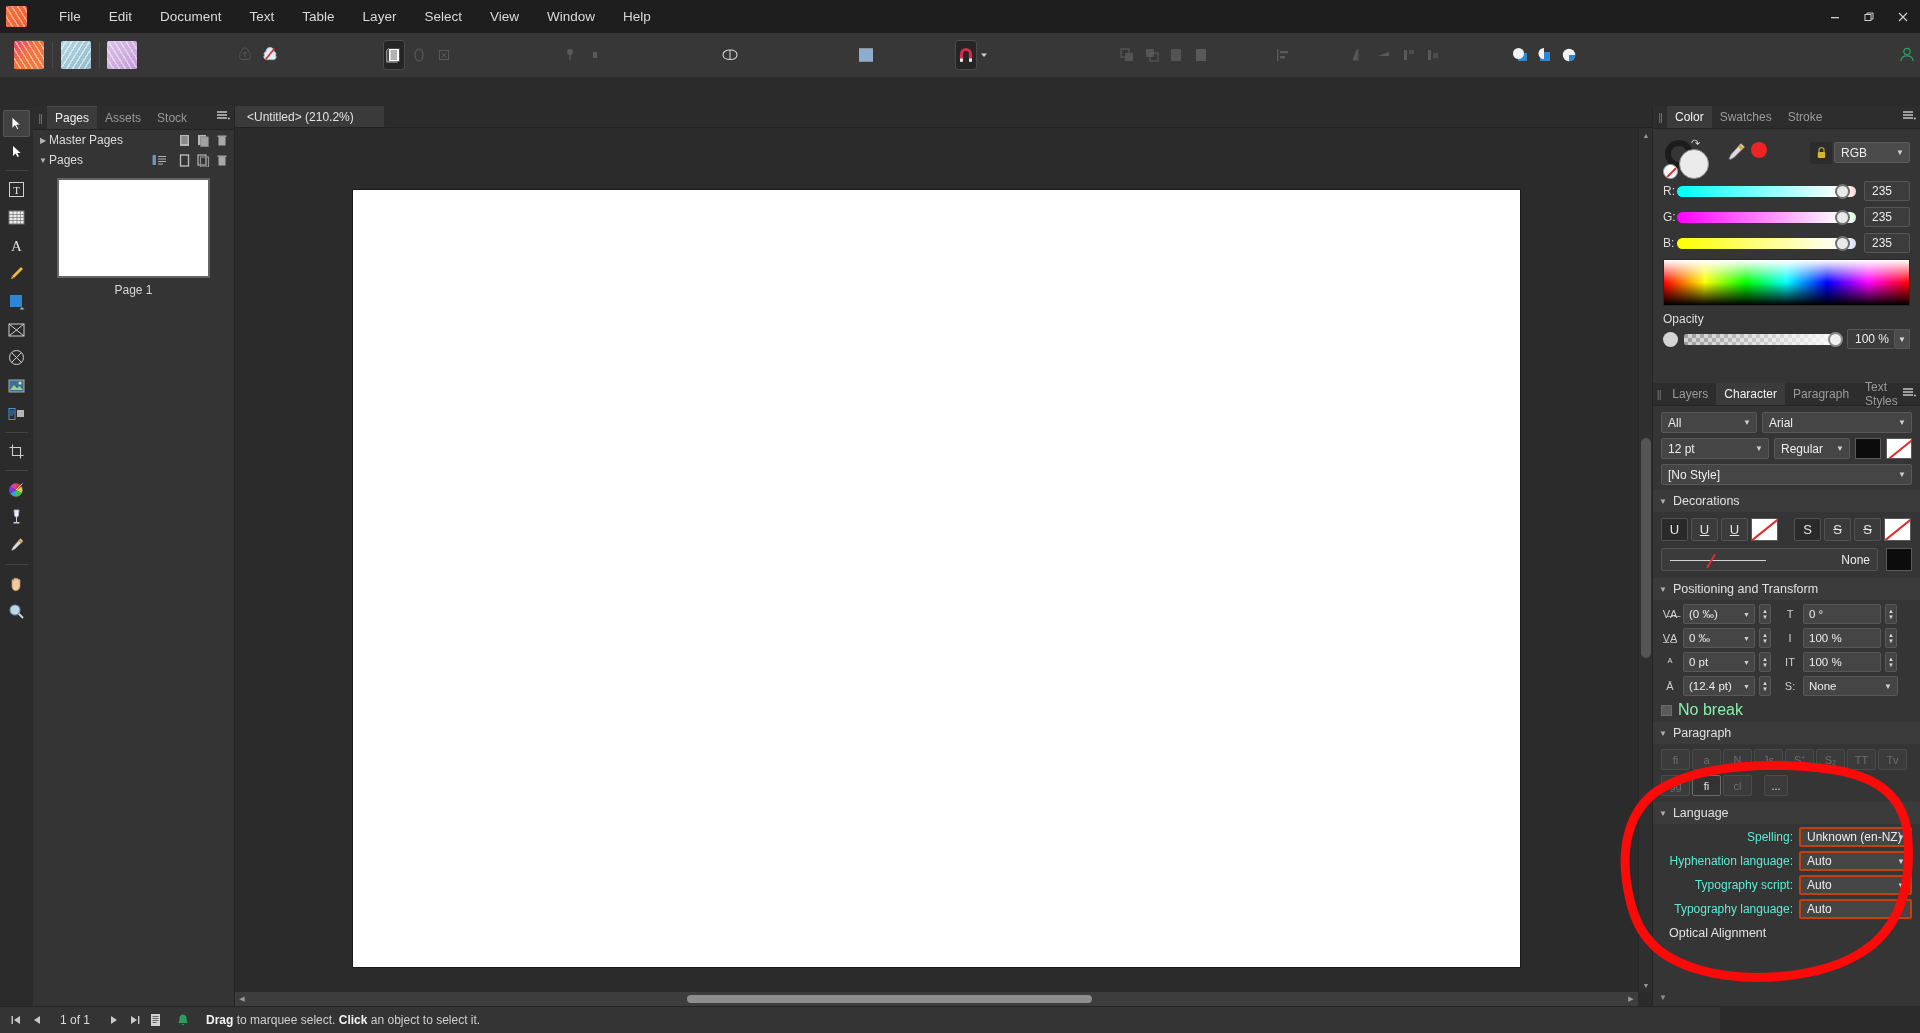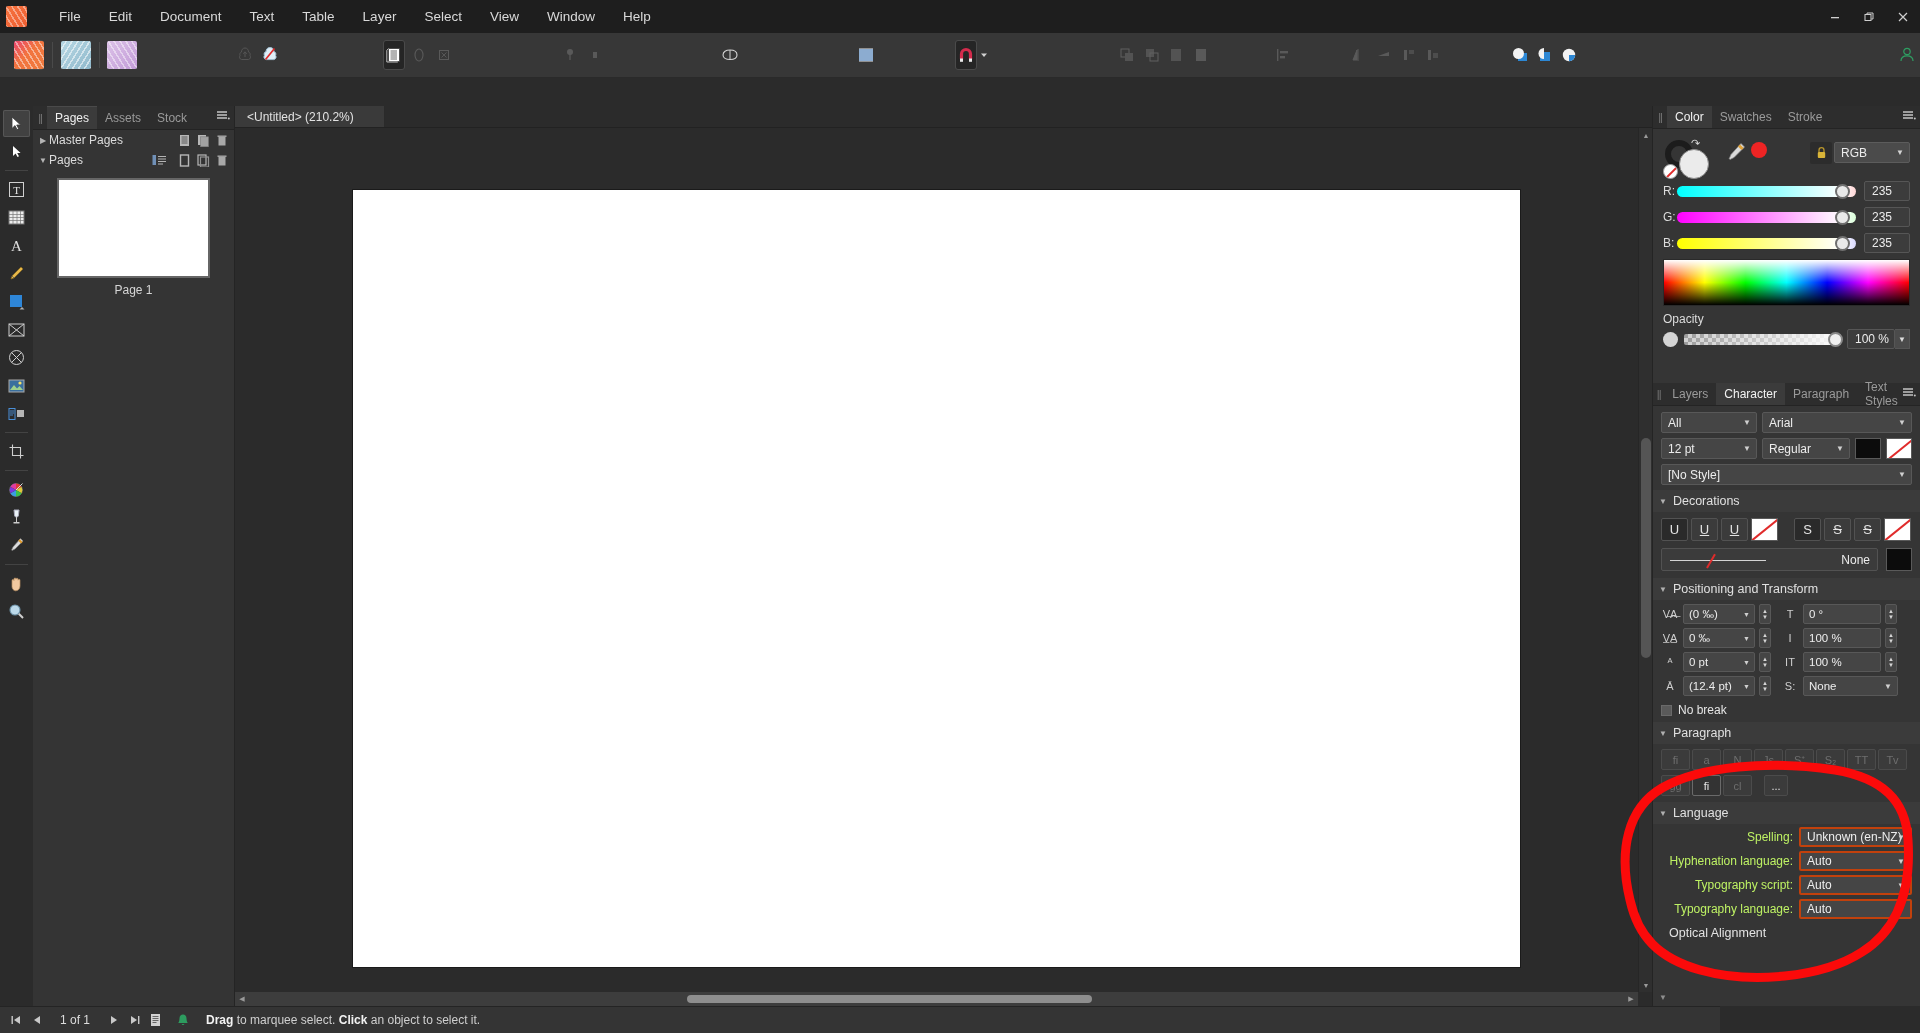--- a/index.html
+++ b/index.html
@@ -306,32 +306,32 @@
   .spin {
     width: 12px; height: 20px; background: #454545; border: 1px solid #585858; border-radius: 2px;
     display: flex; flex-direction: column; align-items: center; justify-content: center;
     font-size: 6px; color: #d6d6d6; line-height: 6px;
   }
   .ptfld2 {
     width: 78px; height: 20px; background: #454545; border: 1px solid #585858; border-radius: 2px;
     font-size: 11.5px; color: #ededed; display: flex; align-items: center; padding-left: 5px; position: relative;
   }
   .chk { width: 11px; height: 11px; background: #5a5a5a; border: 1px solid #6a6a6a; margin-right: 6px; }
-  .nobreak { display: flex; align-items: center; height: 18px; margin-top: 5px; font-size: 12px; color: #e5e5e5; }
+  .nobreak { display: flex; align-items: center; height: 18px; margin-top: 5px; font-size: 16px; color: #86efac; }
 
   .typorow { display: flex; gap: 2px; margin-top: 5px; }
   .typobtn {
     width: 29px; height: 21px; background: #3b3b3b; border: 1px solid #4b4b4b; border-radius: 2px;
     display: flex; align-items: center; justify-content: center; font-size: 11px; color: #6e6e6e;
   }
   .typobtn.on { color: #e6e6e6; background: #333; border-color:#6a6a6a;}
   .typobtn.ell { color: #e0e0e0; margin-left: 10px; width: 24px; }
 
   .langrow { display: flex; align-items: center; height: 22px; margin-top: 2px; }
-  .langlabel { font-size: 12px; color: #bef264; text-align: right; width: 138px; padding-right: 6px; }
+  .langlabel { font-size: 12px; color: #5eead4; text-align: right; width: 138px; padding-right: 6px; }
   .langfld {
     flex: 1; height: 20px; background: #454545; border: 2px solid #c2410c; border-radius: 2px;
     font-size: 12px; color: #ededed; display: flex; align-items: center; padding-left: 6px; position: relative;
   }
   .langfld .car { position: absolute; right: 5px; font-size: 8px; color: #cfcfcf; }
   .optalign { font-size: 12.5px; color: #e2e2e2; margin-top: 6px; padding-left: 8px; }
   .panel-scroll-down { position:absolute; left:6px; bottom:4px; color:#8e8e8e; font-size:8px;}
 
   
   .statusbar {
@@ -887,21 +887,21 @@
             <span>All</span>
             <span class="car">▼</span>
           </span>
           <span class="fld" style="flex:1">
             <span>Arial</span>
             <span class="car">▼</span>
           </span>
         </div>
 
         <div class="fldrow">
-          <span class="fld" style="width:96px">
+          <span class="fld" style="width:108px">
             <span>12 pt</span>
             <span class="car">▼</span>
           </span>
           <span class="fld" style="flex:1">
             <span>Regular</span>
             <span class="car">▼</span>
           </span>
           <span class="colbox"></span>
           <span class="nonebox"></span>
         </div>

